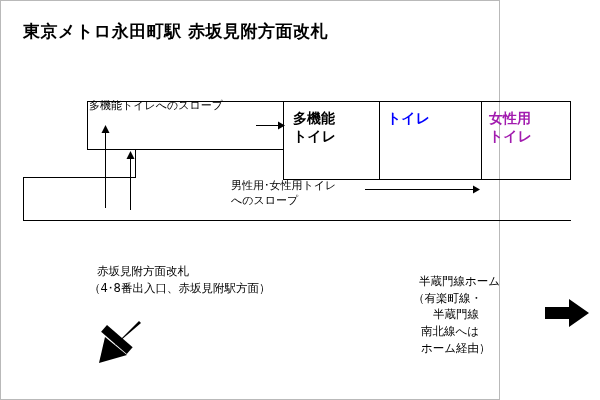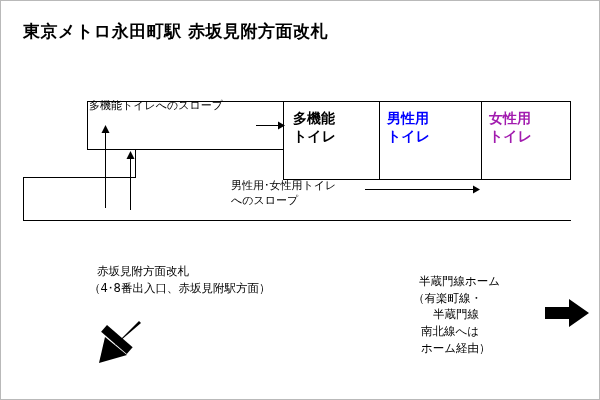--- a/index.html
+++ b/index.html
@@ -9,21 +9,21 @@
   body {
     width: 600px;
     height: 400px;
     background: #ffffff;
     font-family: "DejaVu Sans", "Liberation Sans", sans-serif;
     color: #000000;
     overflow: hidden;
   }
   #page {
     position: relative;
-    width: 600px;
+    width: 500px;
     height: 400px;
     border: 1px solid #b9b9b9;
     box-sizing: border-box;
     background: #ffffff;
   }
 
   
   .title-block {
     position: absolute;
     left: 22px;
@@ -131,21 +131,20 @@
 
     <div class="wall" style="left:22px; top:131px; width:460px; height:1px;"></div>
     <div class="wall" style="left:482px; top:131px; width:88px; height:1px;"></div>
 
     <div class="room-label two-line" style="left:292px; top:20px; width:84px;">
       <div>多機能</div>
       <div>トイレ</div>
     </div>
 
     <div class="room-label two-line label-blue" style="left:386px; top:20px; width:88px;">
-      <div>男性用</div>
       <div>トイレ</div>
     </div>
 
     <div class="room-label two-line label-red" style="left:488px; top:20px; width:80px;">
       <div>女性用</div>
       <div>トイレ</div>
     </div>
 
     <div class="slope-label" style="left:88px; top:10px;">
       <span>多機能トイレへのスロープ</span>

